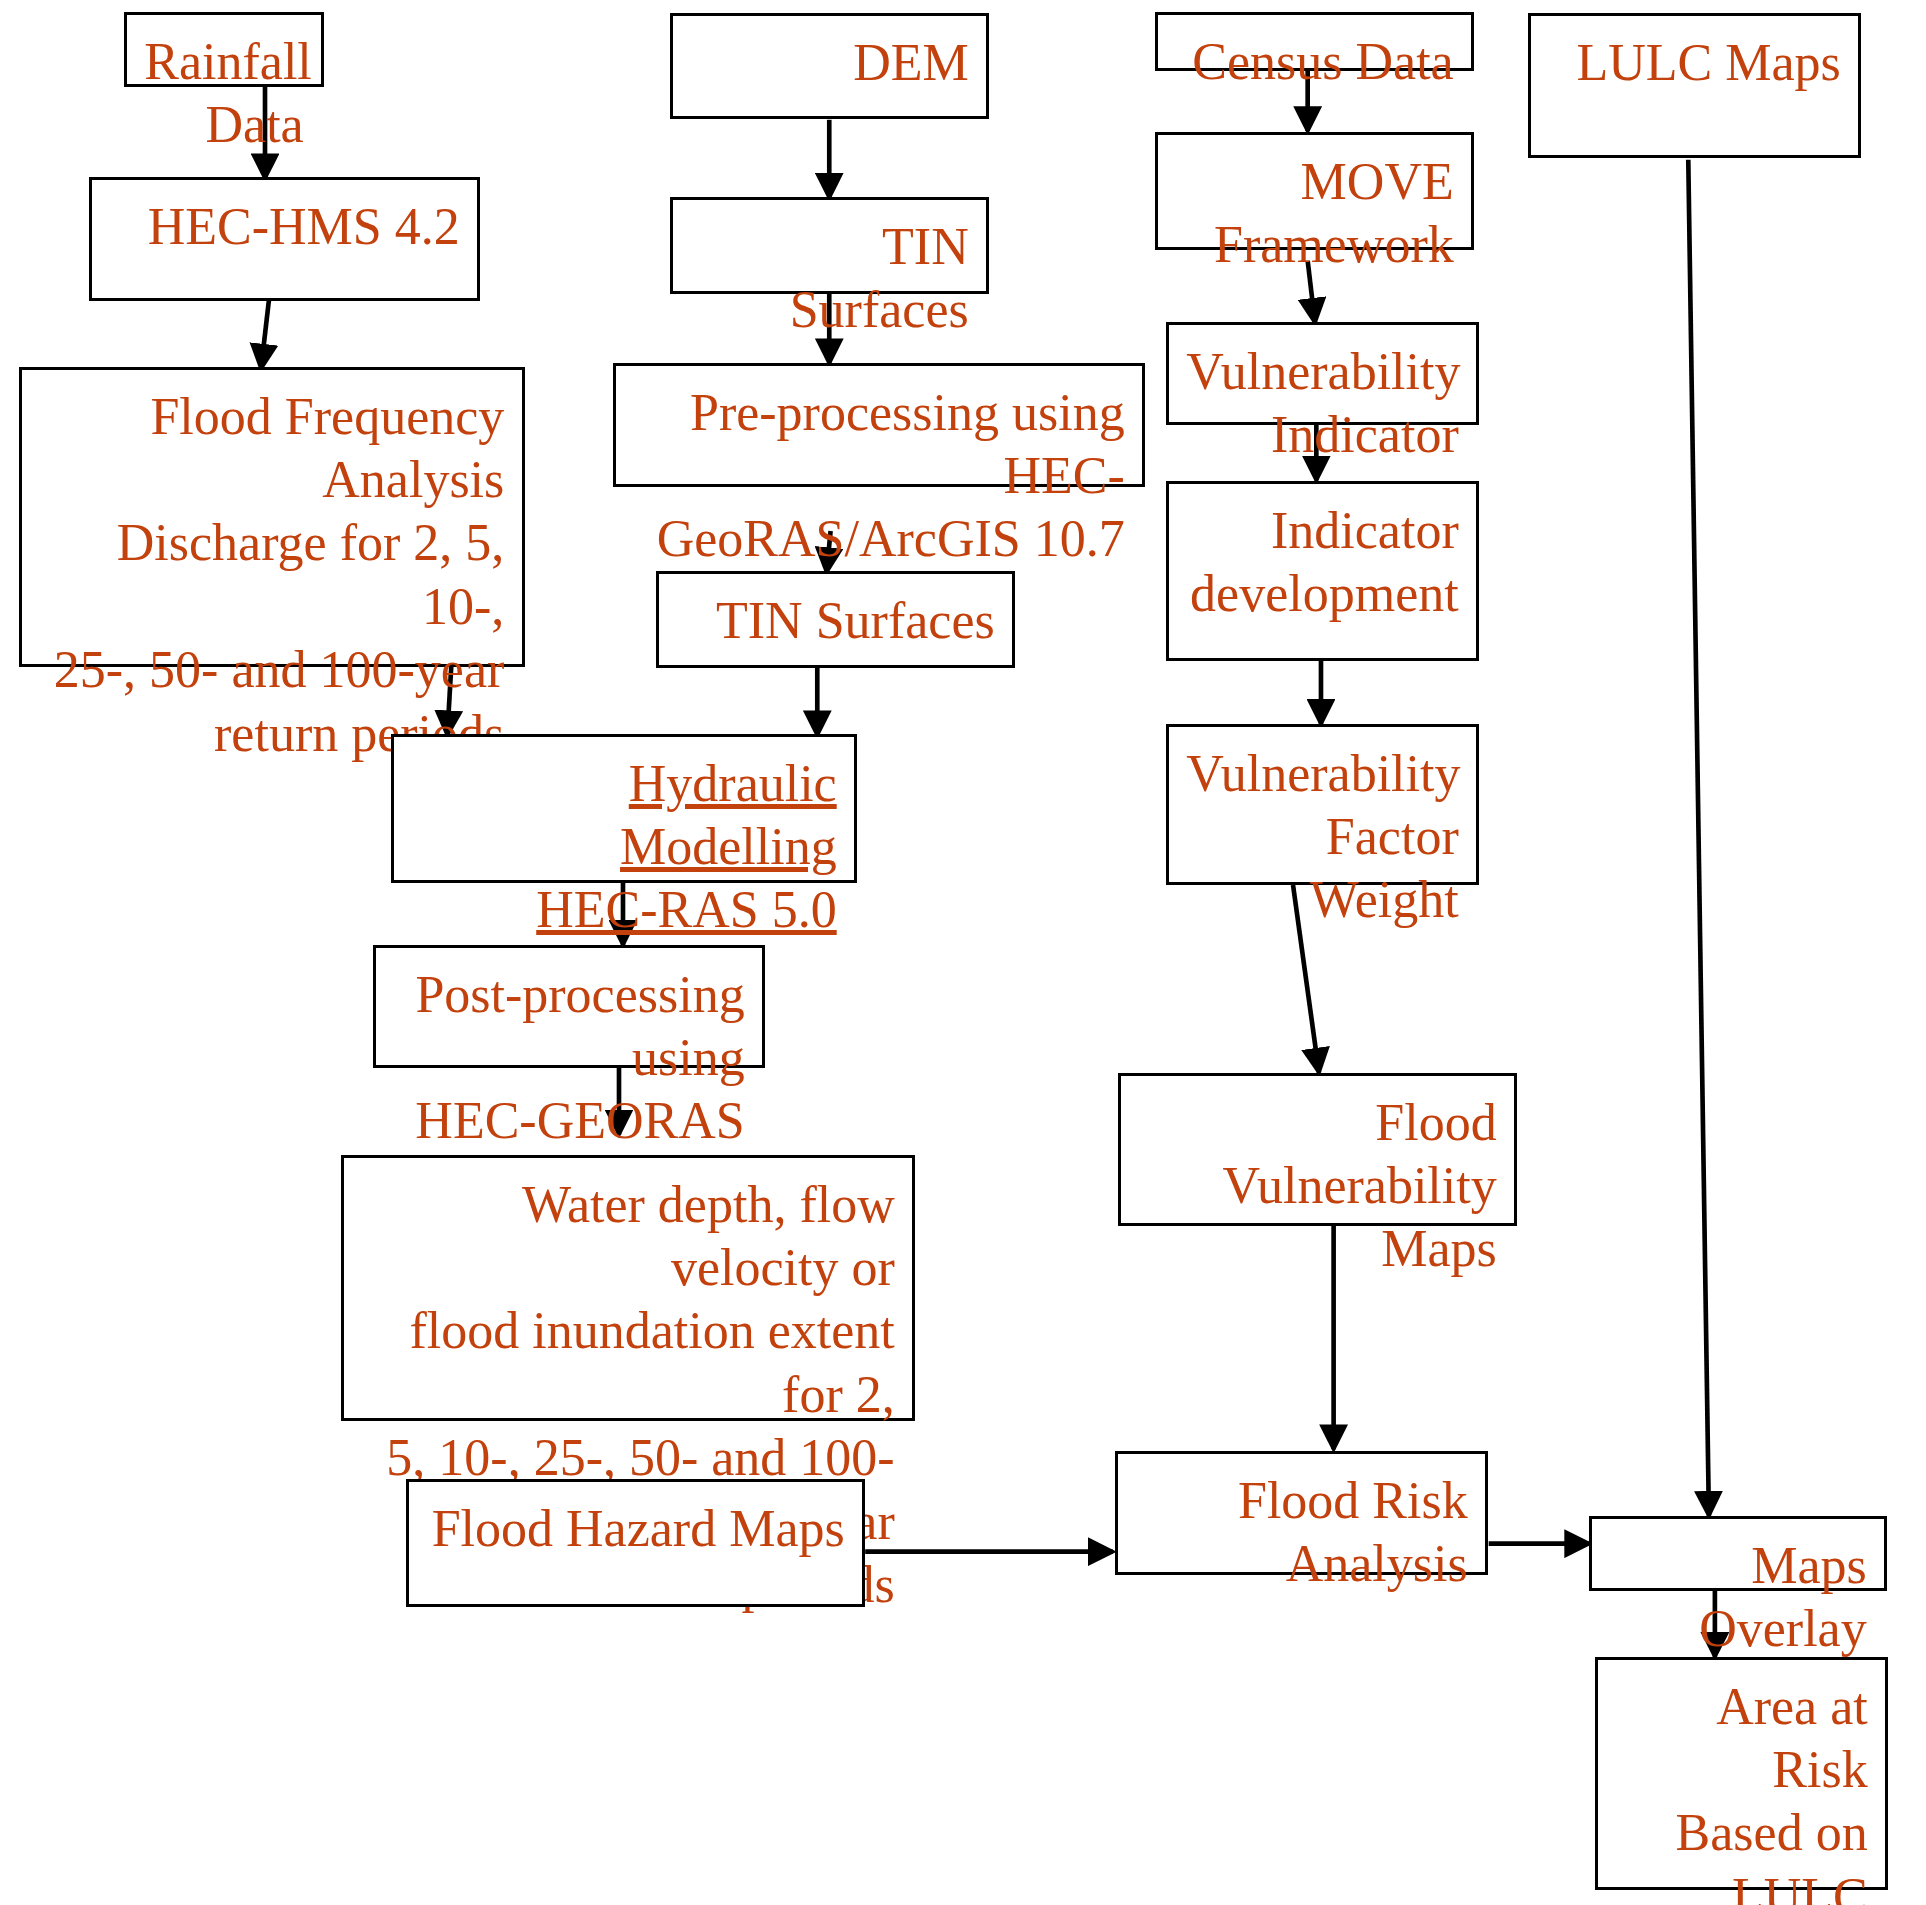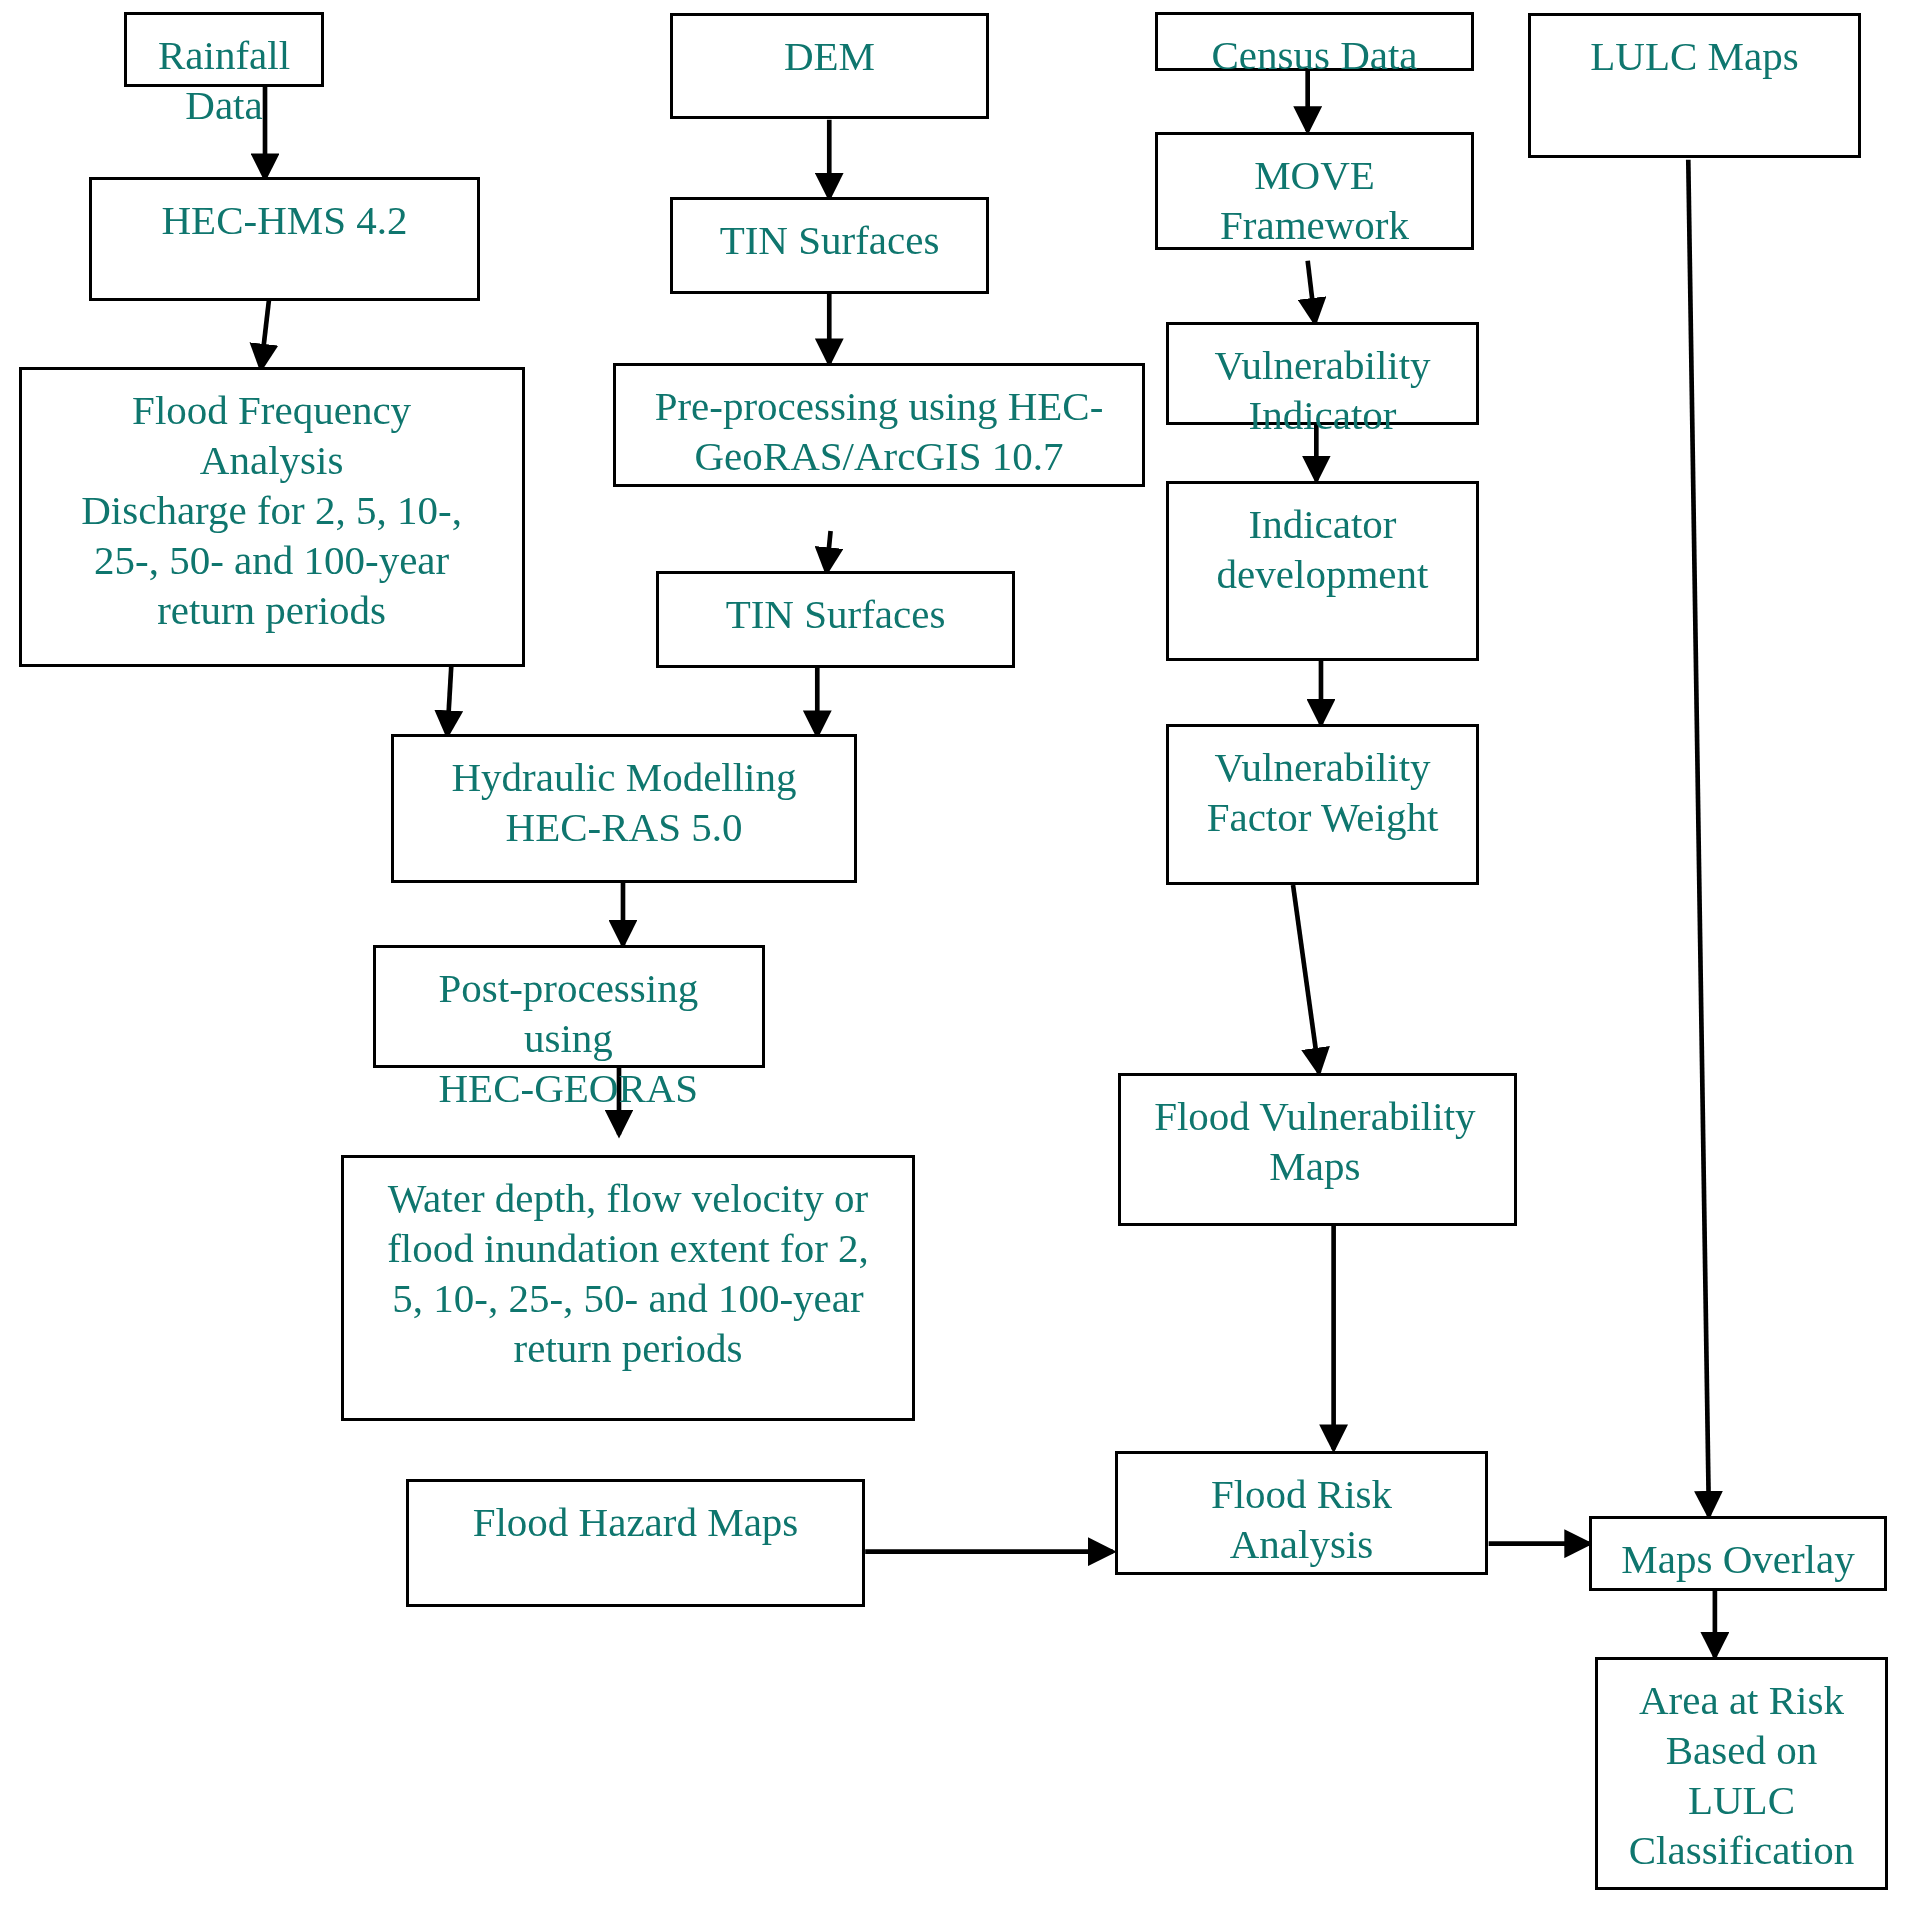--- a/index.html
+++ b/index.html
@@ -13,26 +13,26 @@
     height: 1905px;
     background: #ffffff;
     font-family: "Liberation Serif", "DejaVu Serif", serif;
     overflow: hidden;
   }
   .node {
     position: absolute;
     box-sizing: border-box;
     border: 3.3px solid #000000;
     background: #ffffff;
-    color: #0f766e;
-    font-size: 41px;
+    color: #c2410c;
+    font-size: 52px;
     line-height: 1.22;
     padding: 14.6px 17.3px 6.7px 17.3px;
     white-space: pre-line;
-    text-align: center;
+    text-align: right;
     z-index: 3;
   }
   
   #edges {
     position: absolute;
     left: 0;
     top: 0;
     width: 1926px;
     height: 1905px;
     z-index: 1;
@@ -104,21 +104,21 @@
 
   <div class="node" style="left:670px; top:13.3px; width:319px; height:106px;">DEM</div>
 
   <div class="node" style="left:670px; top:197px; width:319px; height:97px;">TIN Surfaces</div>
 
   <div class="node" style="left:566px; top:363px; width:532px; height:124px;margin-left:47px;">Pre-processing using HEC-
 GeoRAS/ArcGIS 10.7</div>
 
   <div class="node" style="left:656px; top:571px; width:359px; height:97px;">TIN Surfaces</div>
 
-  <div class="node" style="left:391px; top:734px; width:466px; height:149px;">Hydraulic Modelling
+  <div class="node" style="left:391px; top:734px; width:466px; height:149px;text-decoration:underline;">Hydraulic Modelling
 HEC-RAS 5.0</div>
 
   <div class="node" style="left:373px; top:945px; width:392px; height:123px;padding-left:16px;">Post-processing using
 HEC-GEORAS</div>
 
   <div class="node" style="left:341px; top:1155px; width:574px; height:266px;">Water depth, flow velocity or
 flood inundation extent for 2,
 5, 10-, 25-, 50- and 100-year
 return periods</div>
 

